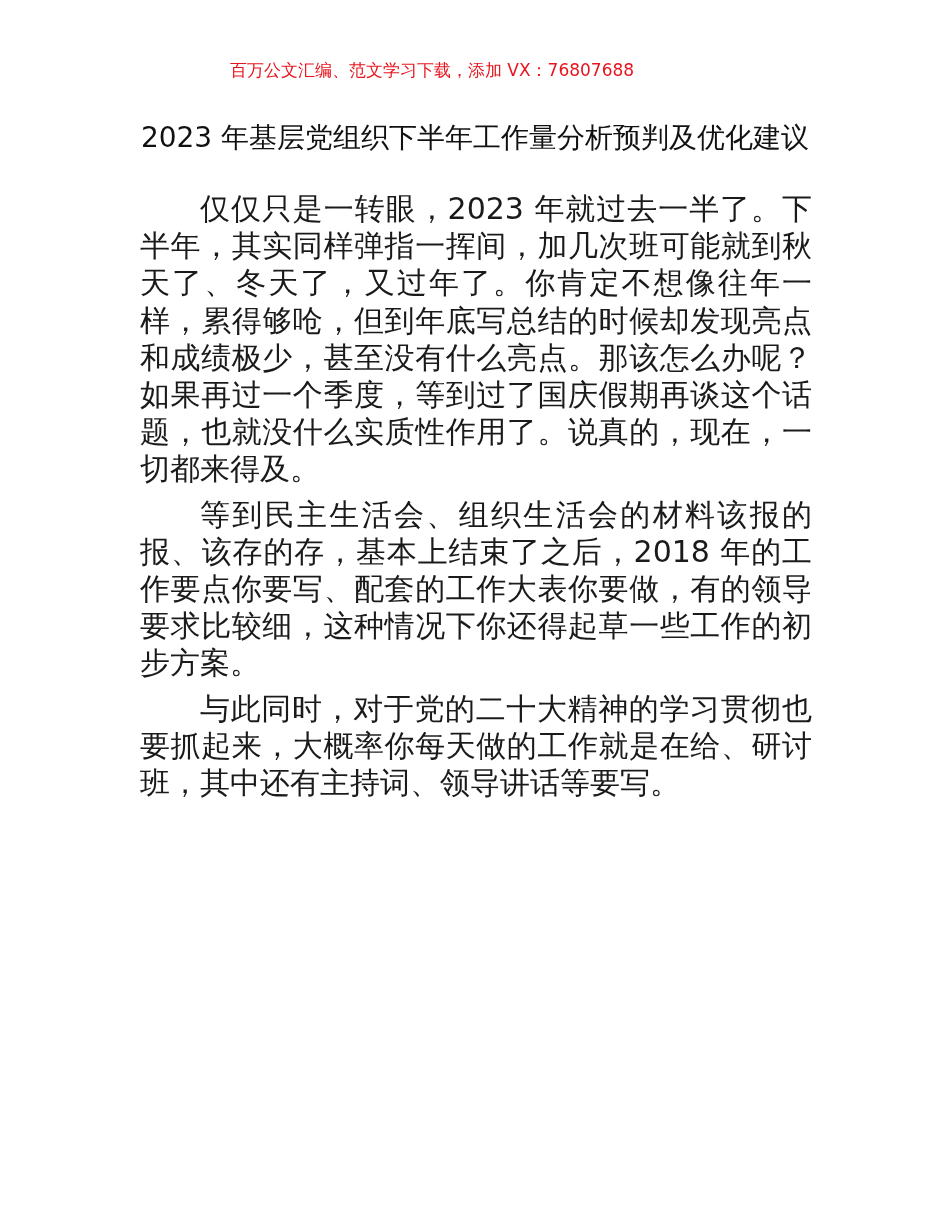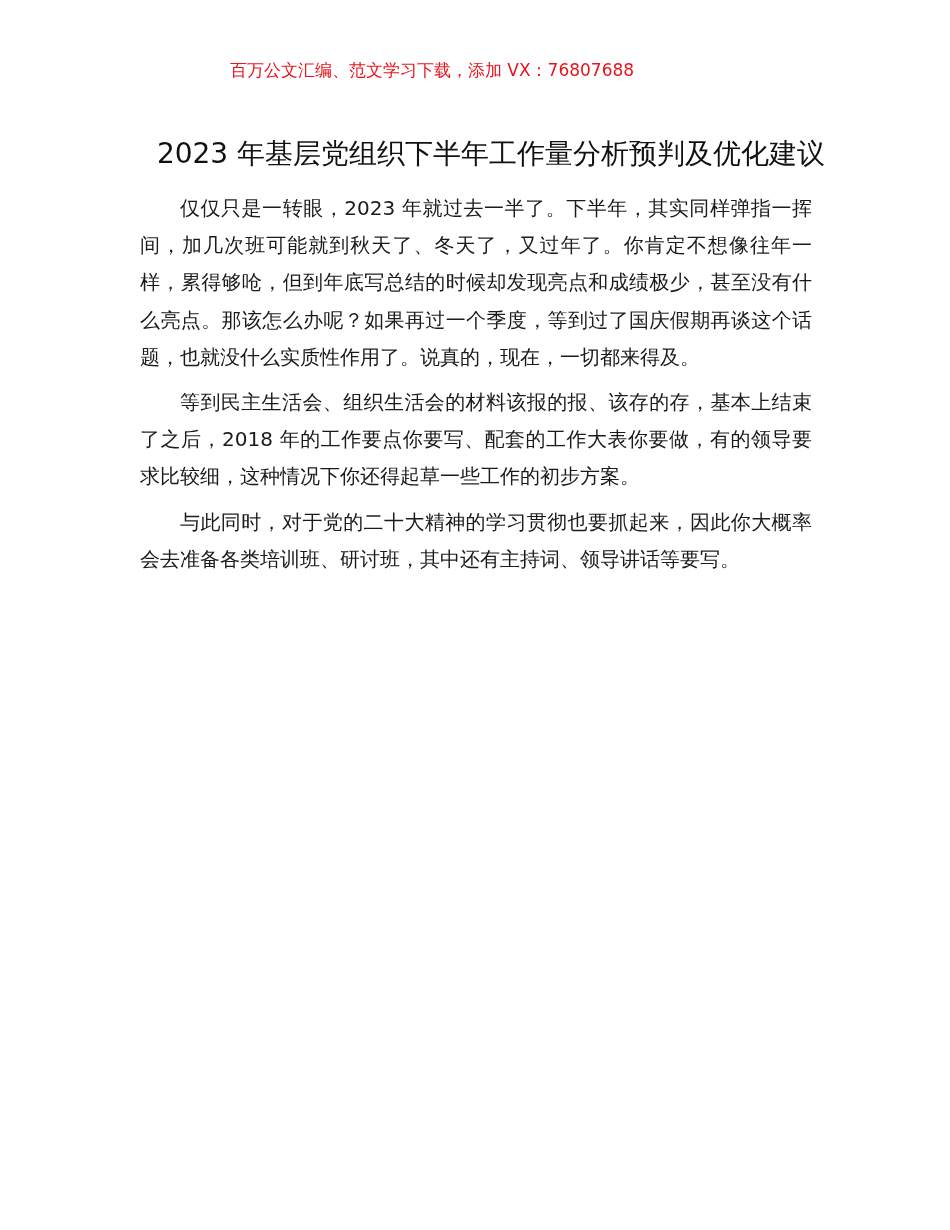--- a/index.html
+++ b/index.html
@@ -29,42 +29,42 @@
     .doc-title {
       position: absolute;
       top: 116px;
       left: 140px;
       width: 670px;
       text-align: center;
       font-size: 28px;
       line-height: 44px;
       color: #111111;
       font-weight: normal;
-      margin: 16px;
+      margin: 0;
     }
     .doc-body {
       position: absolute;
       top: 190px;
       left: 140px;
       width: 672px;
     }
     .para {
       margin: 0 0 8px 0;
-      font-size: 20px;
+      font-size: 30px;
       line-height: 37.2px;
       text-indent: 2em;
       text-align: justify;
       color: #1a1a1a;
       word-break: break-all;
     }
   </style>
 </head>
 <body>
 
 <div class="header-note">百万公文汇编、范文学习下载，添加 VX：76807688</div>
 
 <h1 class="doc-title">2023 年基层党组织下半年工作量分析预判及优化建议</h1>
 
 <div class="doc-body">
   <p class="para">仅仅只是一转眼，2023 年就过去一半了。下半年，其实同样弹指一挥间，加几次班可能就到秋天了、冬天了，又过年了。你肯定不想像往年一样，累得够呛，但到年底写总结的时候却发现亮点和成绩极少，甚至没有什么亮点。那该怎么办呢？如果再过一个季度，等到过了国庆假期再谈这个话题，也就没什么实质性作用了。说真的，现在，一切都来得及。</p>
   <p class="para">等到民主生活会、组织生活会的材料该报的报、该存的存，基本上结束了之后，2018 年的工作要点你要写、配套的工作大表你要做，有的领导要求比较细，这种情况下你还得起草一些工作的初步方案。</p>
-  <p class="para">与此同时，对于党的二十大精神的学习贯彻也要抓起来，因此你大概率会去准备各类培训班、研讨班，其中还有主持词、领导讲话等要写。</p>
+  <p class="para">与此同时，对于党的二十大精神的学习贯彻也要抓起来，大概率你每天做的工作就是在给、研讨班，其中还有主持词、领导讲话等要写。</p>
 </div>
 
 </body></html>

